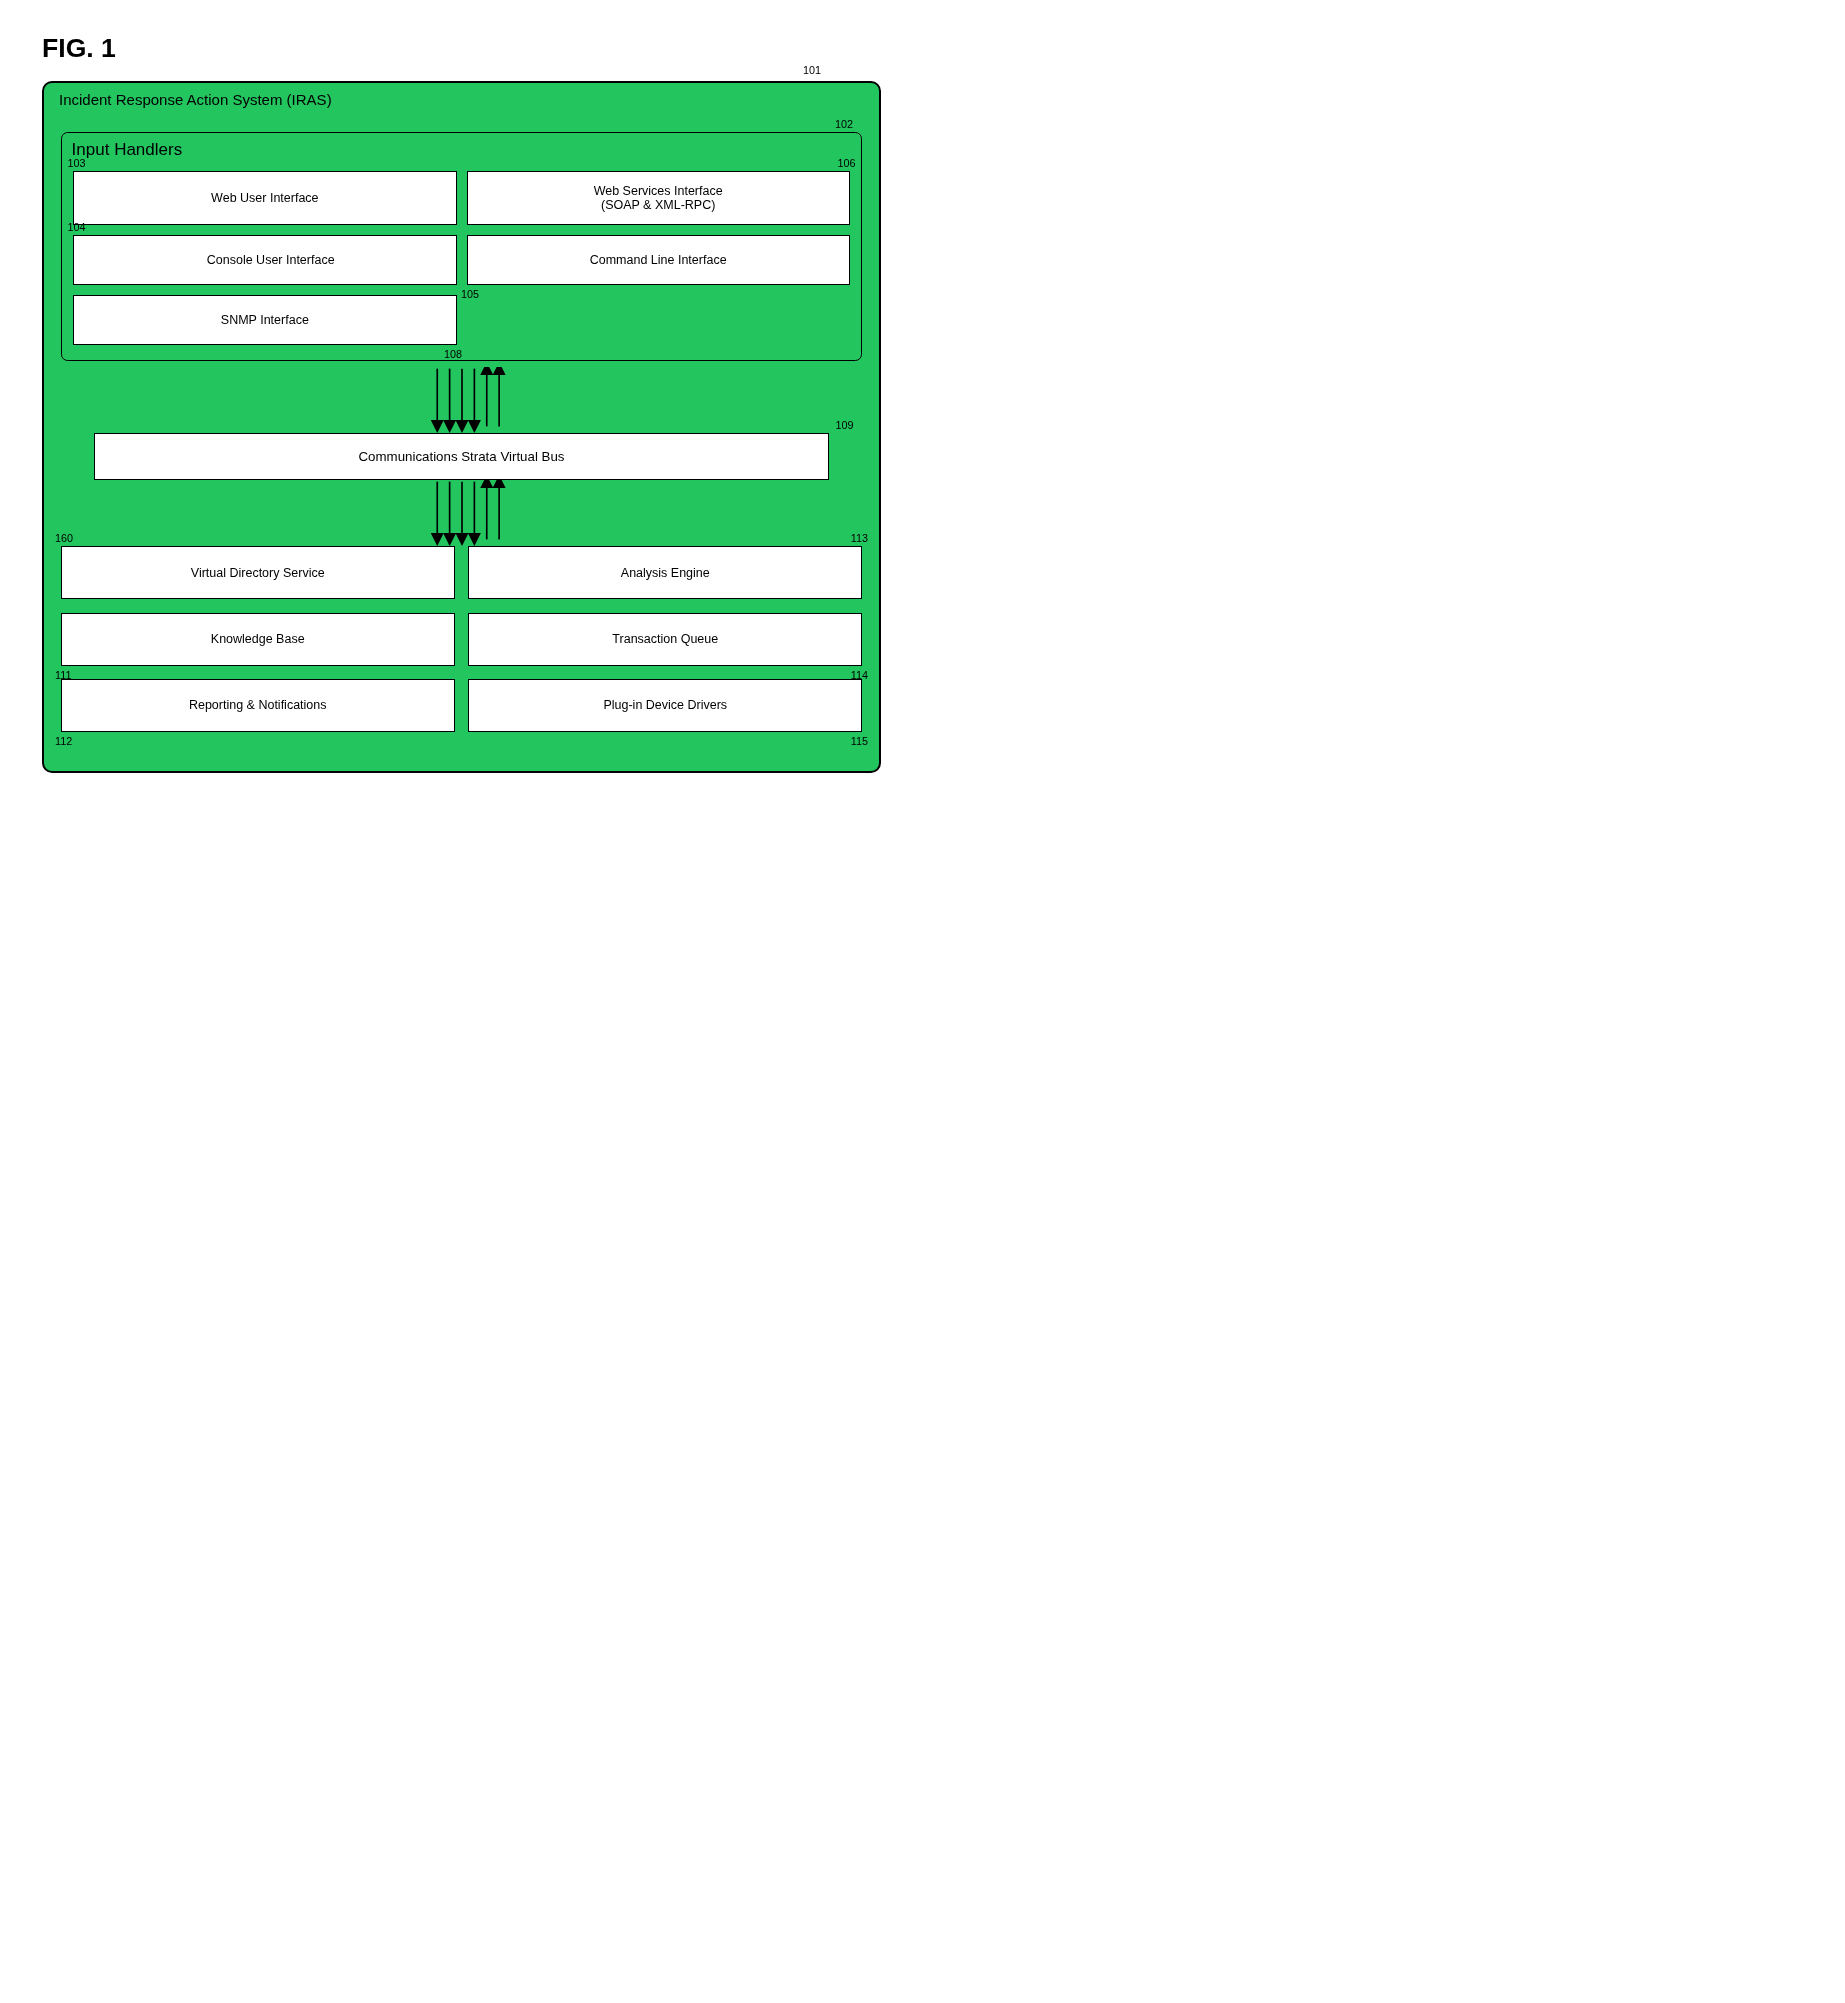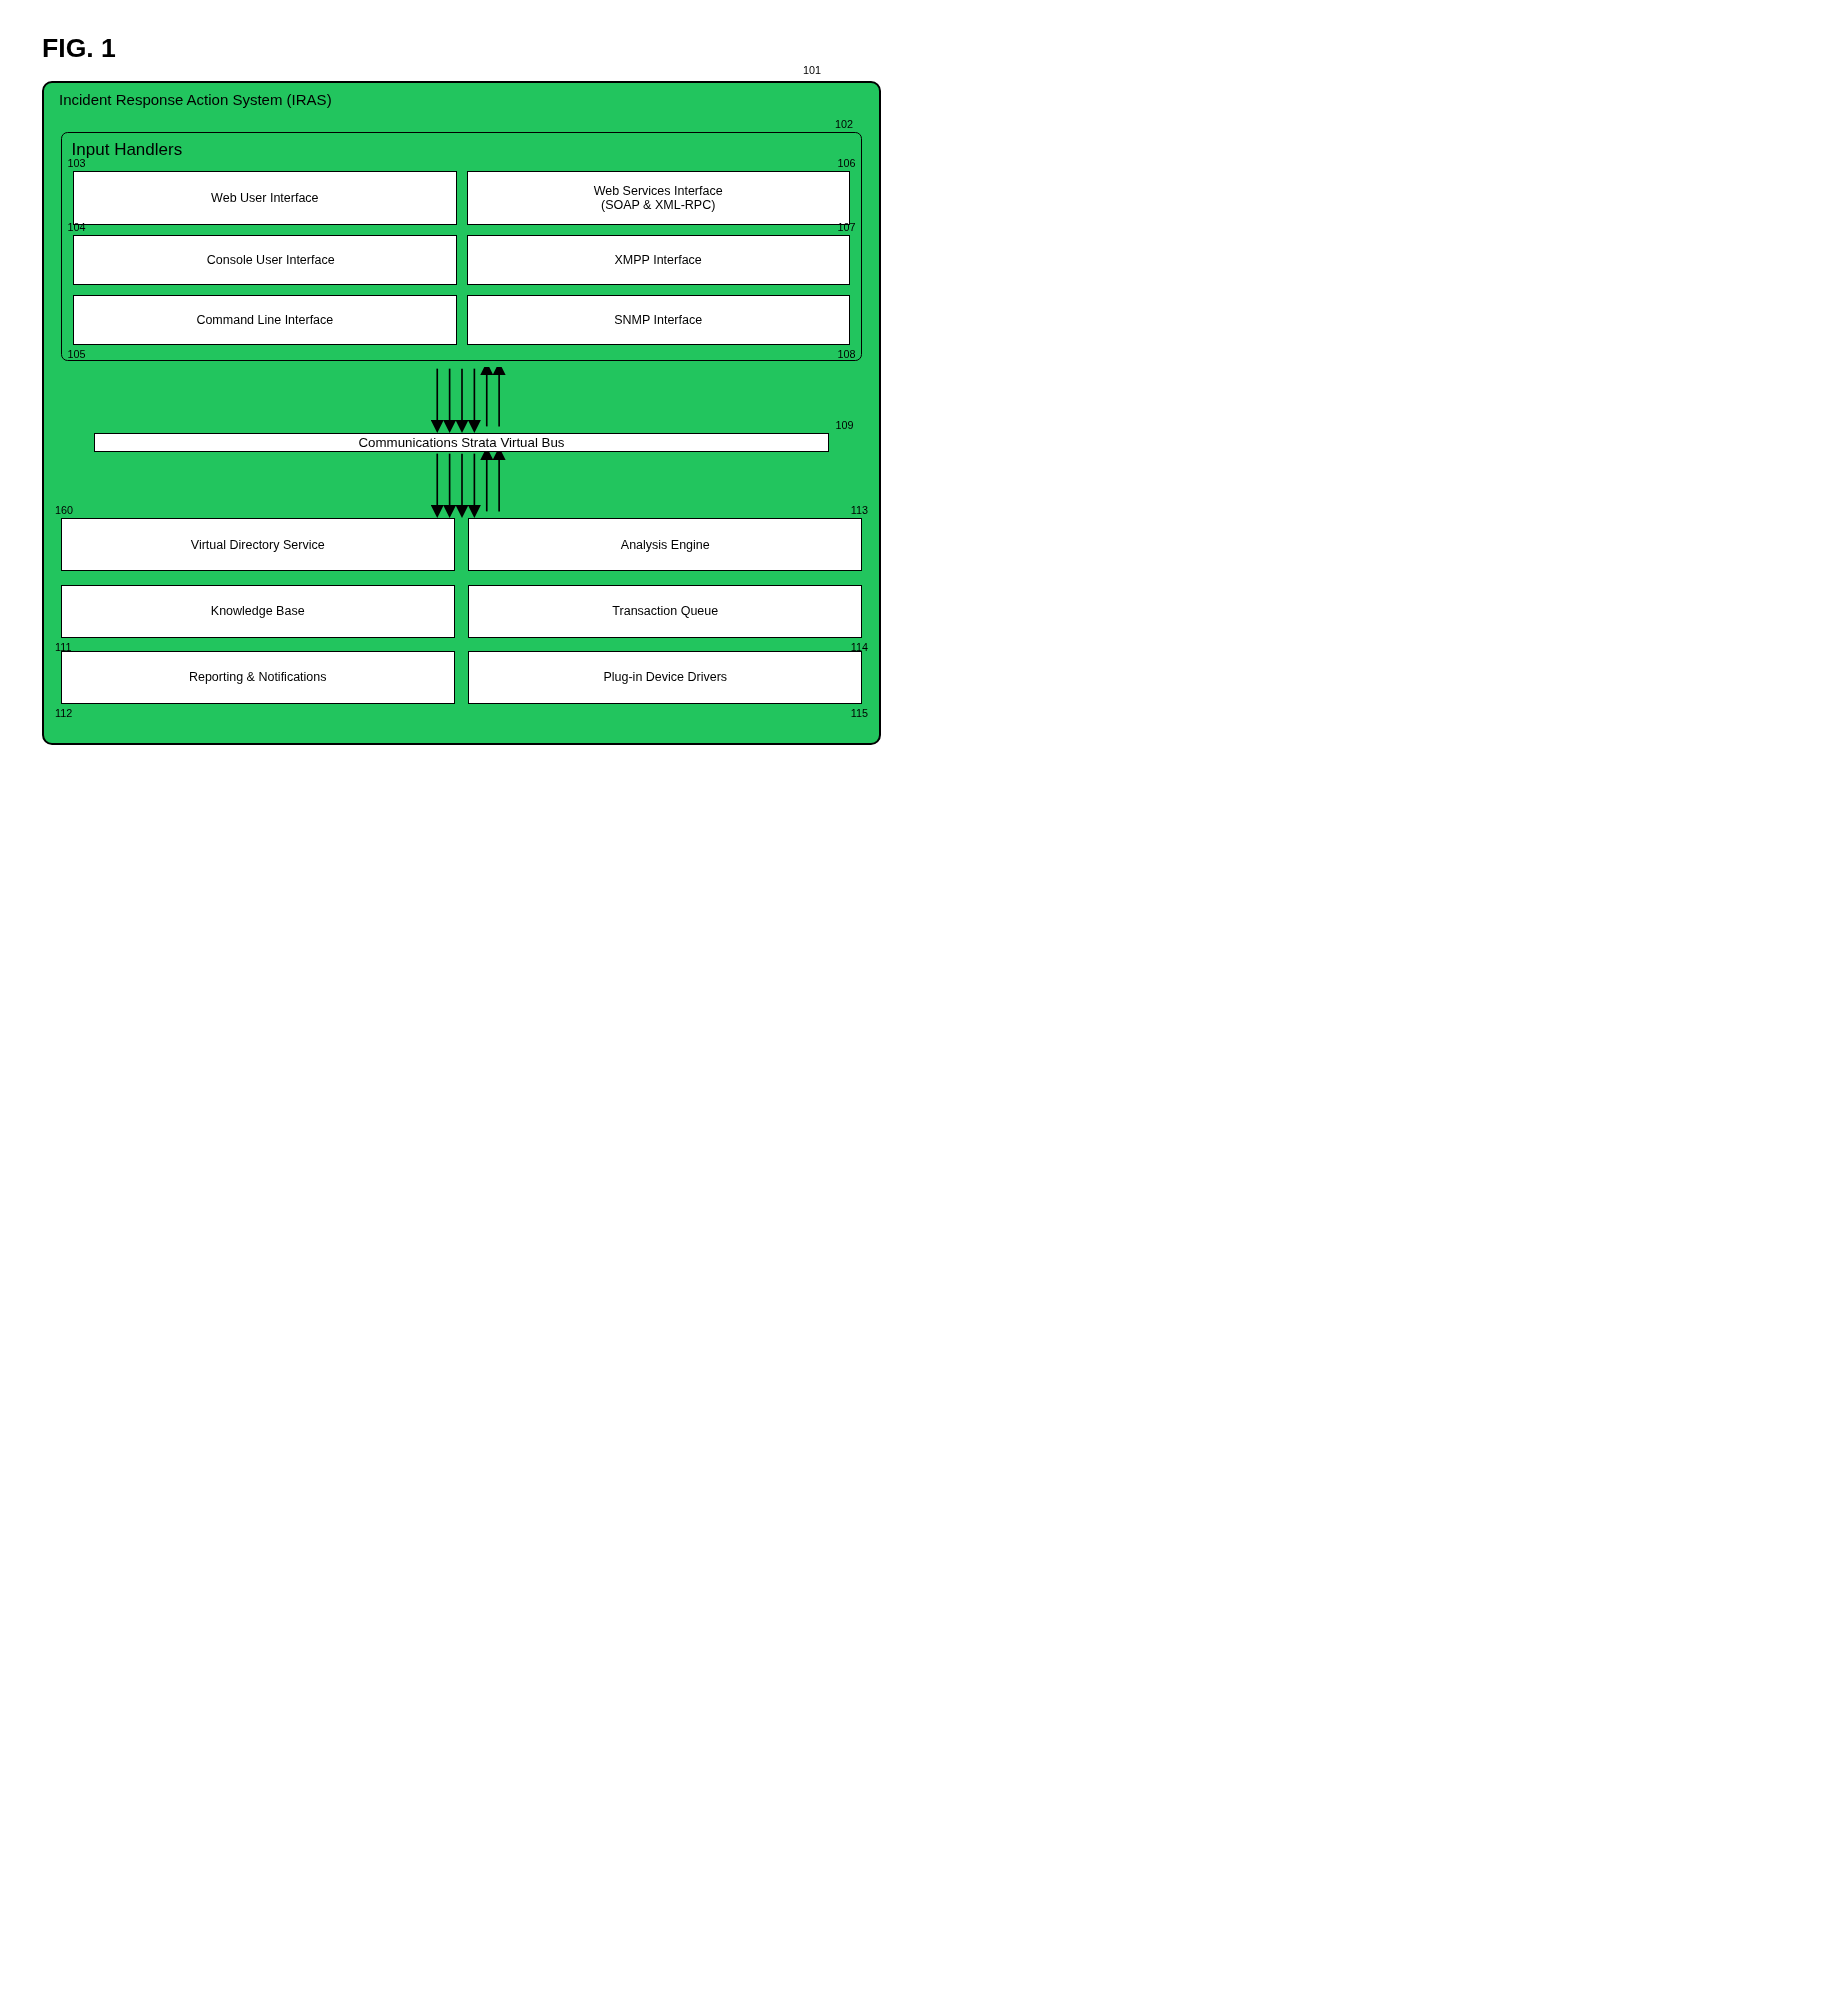--- a/index.html
+++ b/index.html
@@ -67,21 +67,21 @@
       justify-content: center;
     }
     
     .ref {
       font-size: 10.8px;
       font-family: Arial, sans-serif;
       position: absolute;
     }
     .comm-bus-box {
       border: 1.7px solid #000;
-      padding: 1px 25px;
+      padding: 15px 25px;
       font-size: 13.3px;
       font-family: Arial, sans-serif;
       text-align: center;
       background: #fff;
       width: 100%;
       position: relative;
     }
     
     .lower-section {
       display: grid;
@@ -124,24 +124,20 @@
       </div>
       <div class="iface-box" style="position:relative;">
         <span class="ref" style="top:-15px;right:-6.6px;">106</span>
         <span style="white-space:pre-line;text-align:center;">Web Services Interface
 (SOAP &amp; XML-RPC)</span>
       </div>
 
       <div class="iface-box" style="position:relative;padding-left:25px;">
         <span class="ref" style="top:-15px;left:-6.6px;">104</span>
         <span>Console User Interface</span>
-      </div>
-      <div class="iface-box" style="position:relative;">
-        <span class="ref" style="top:-15px;right:-6.6px;">107</span>
-        <span>XMPP Interface</span>
       </div>
 
       <div class="iface-box" style="position:relative;">
         <span class="ref" style="bottom:-16.6px;left:-6.6px;">105</span>
         <span>Command Line Interface</span>
       </div>
       <div class="iface-box" style="position:relative;">
         <span class="ref" style="bottom:-16.6px;right:-6.6px;">108</span>
         <span>SNMP Interface</span>
       </div>

